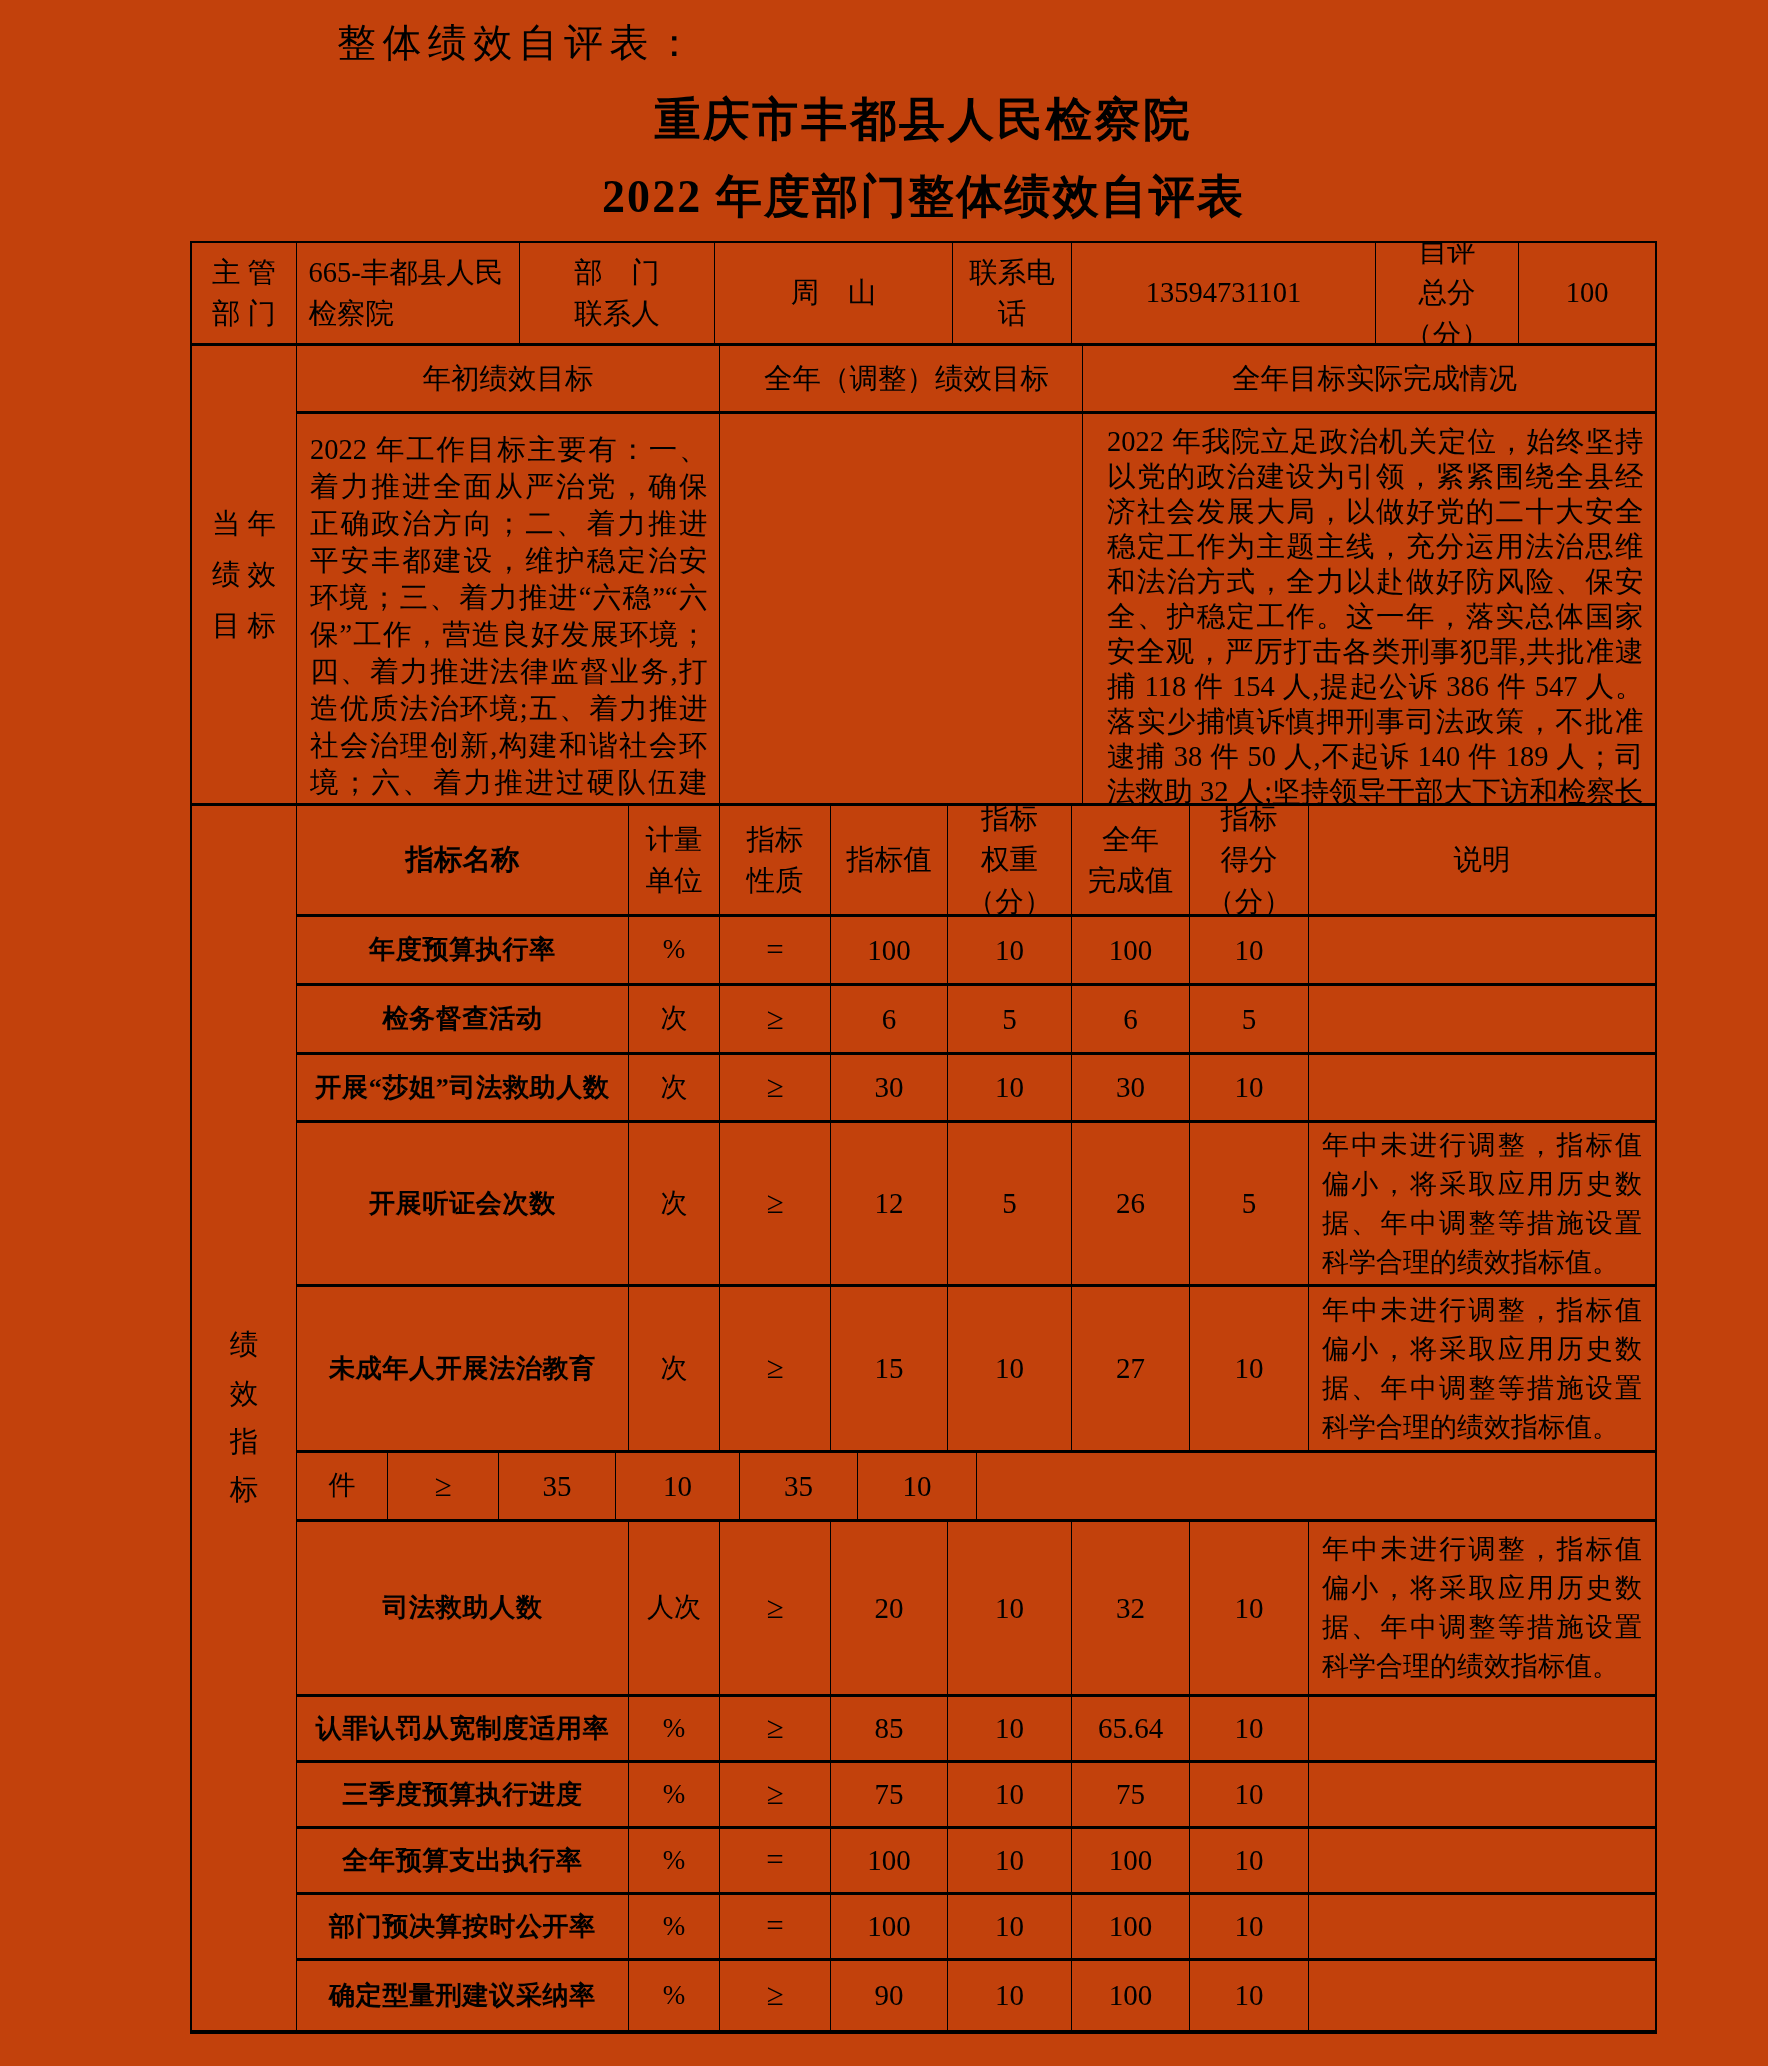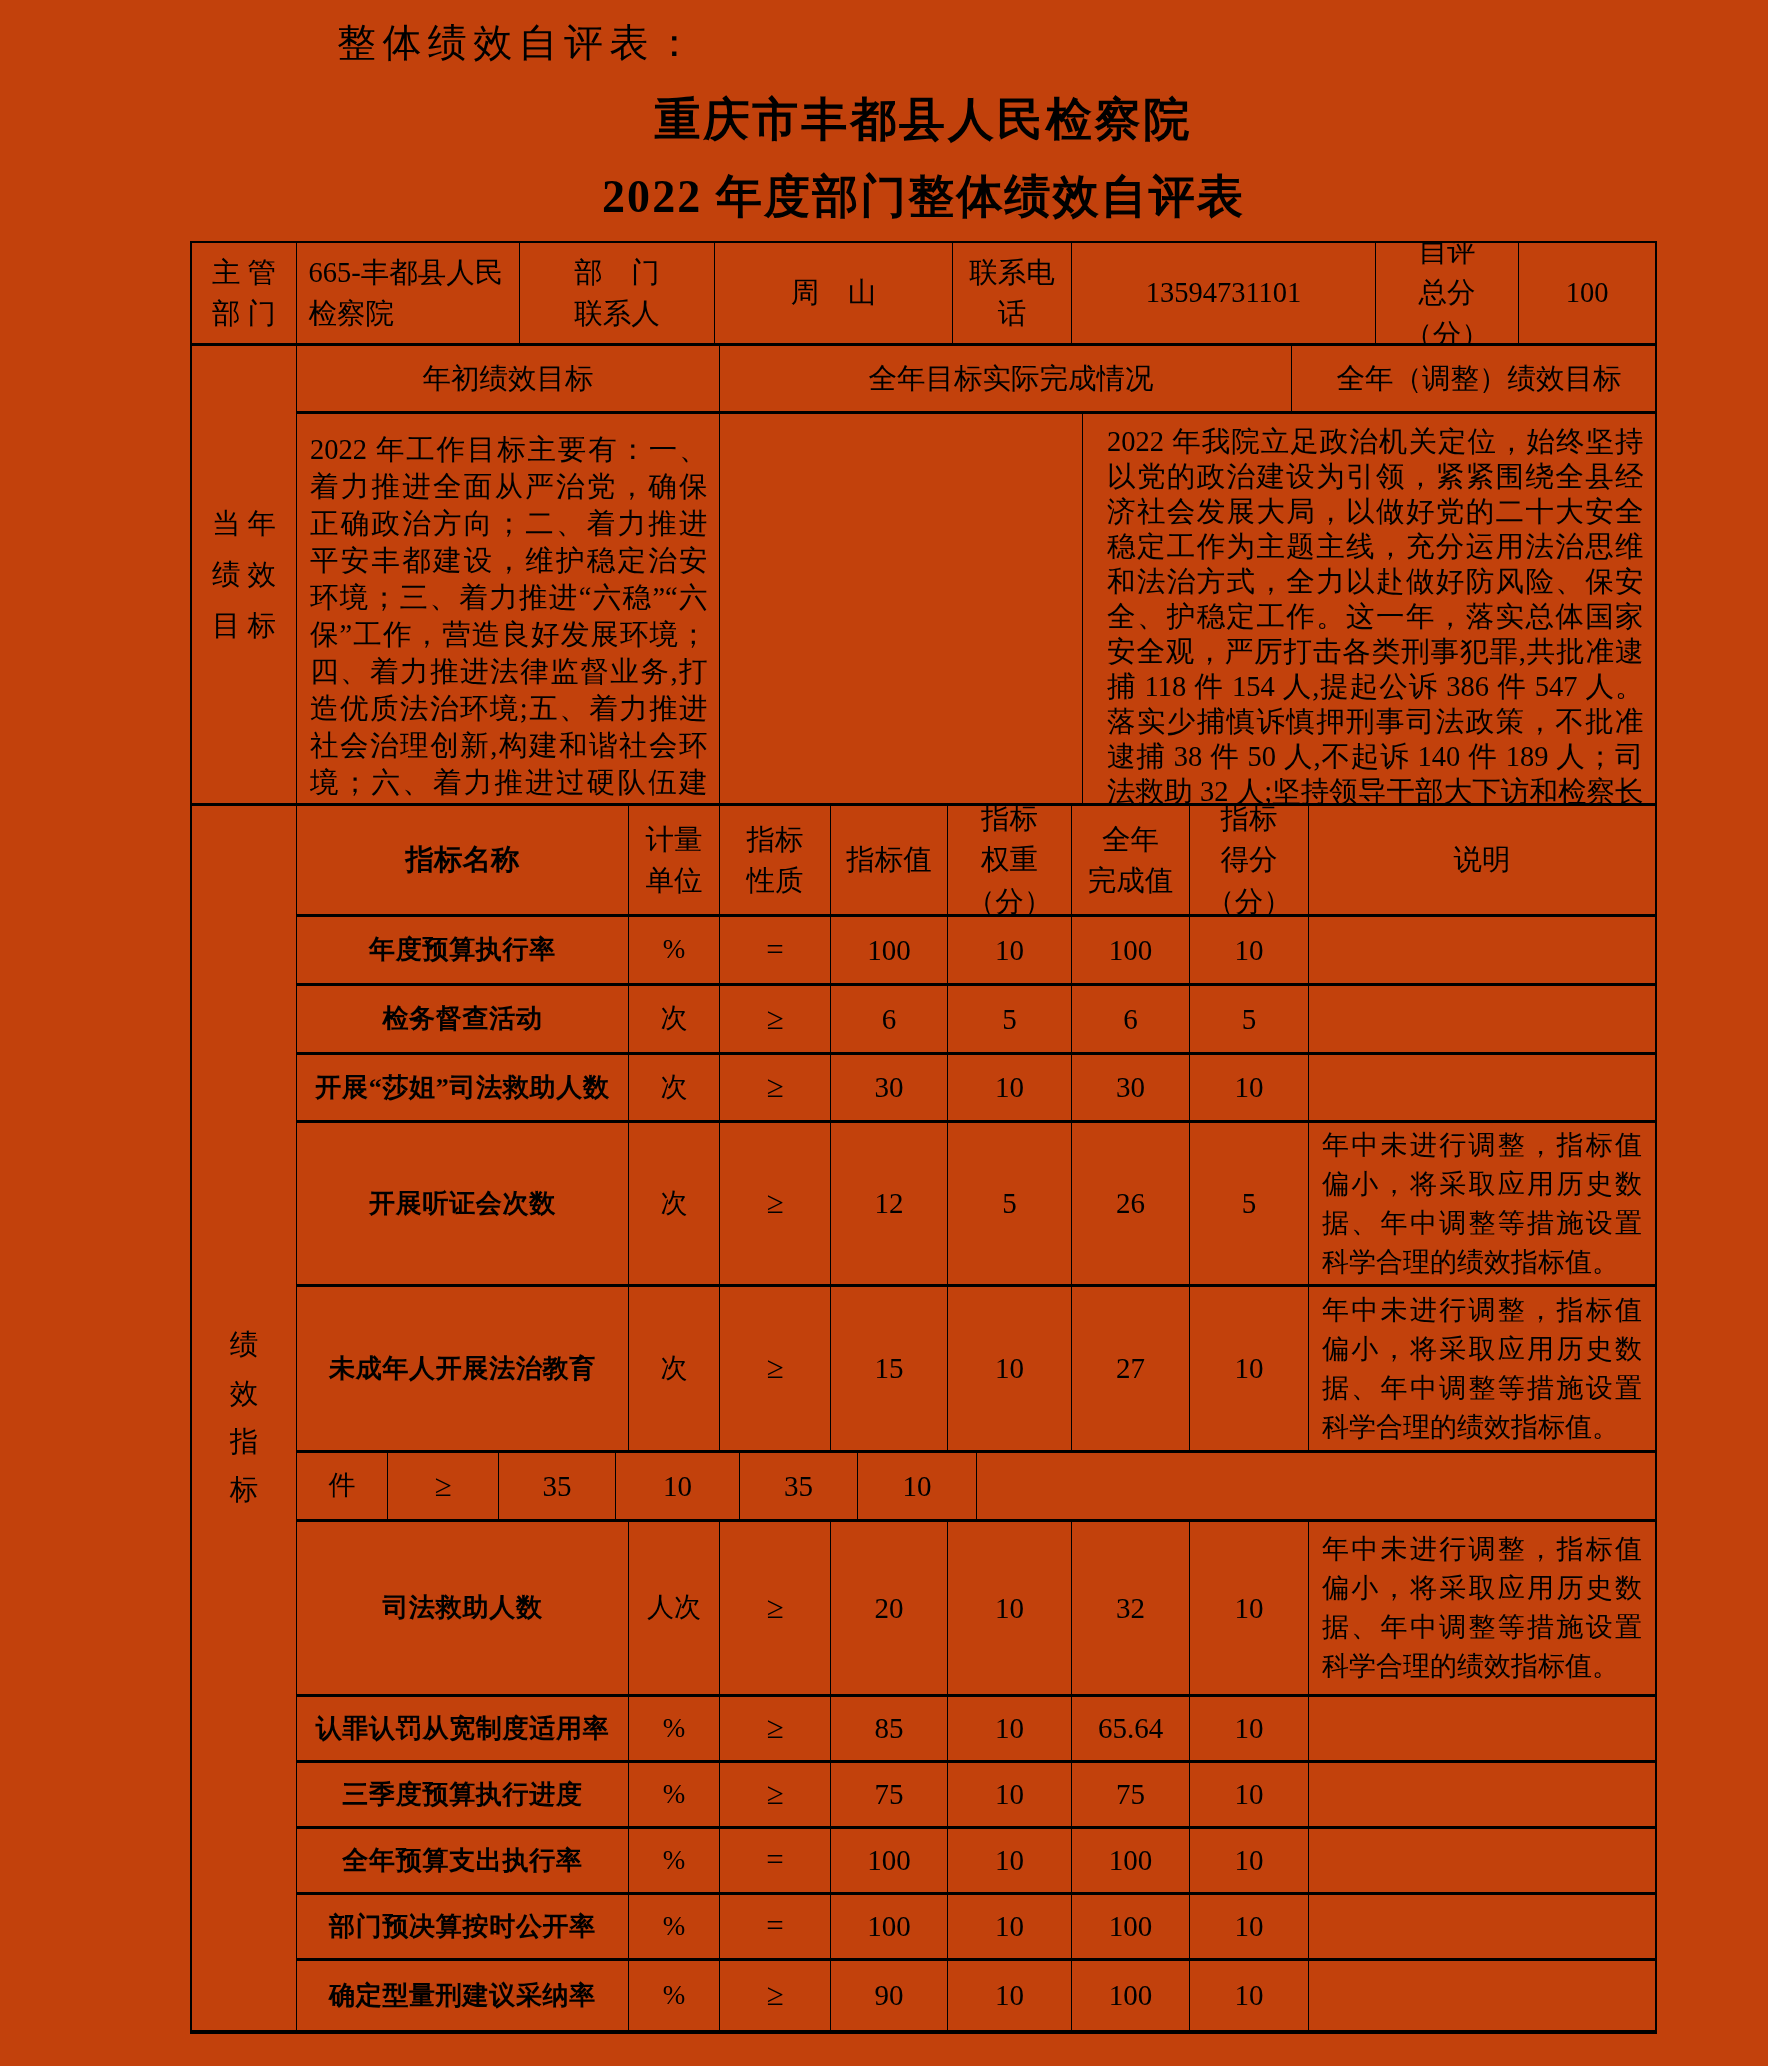--- a/index.html
+++ b/index.html
@@ -110,22 +110,22 @@
       <div class="cell aw7">100</div>
     </div>
 
     <div class="band bandB">
       <div class="cell lab">当 年
 绩 效
 目 标</div>
       <div class="b-right">
         <div class="subrow hdr">
           <div class="cell bw0">年初绩效目标</div>
+          <div class="cell bw1">全年（调整）绩效目标</div>
           <div class="cell bw2">全年目标实际完成情况</div>
-          <div class="cell bw1">全年（调整）绩效目标</div>
         </div>
         <div class="subrow body">
           <div class="cell bw0 para left-goal">2022 年工作目标主要有：一、着力推进全面从严治党，确保正确政治方向；二、着力推进平安丰都建设，维护稳定治安环境；三、着力推进“六稳”“六保”工作，营造良好发展环境；四、着力推进法律监督业务,打造优质法治环境;五、着力推进社会治理创新,构建和谐社会环境；六、着力推进过硬队伍建设，全面提升法律监督能力。</div>
           <div class="cell bw1"></div>
           <div class="cell bw2 para right-goal">2022 年我院立足政治机关定位，始终坚持以党的政治建设为引领，紧紧围绕全县经济社会发展大局，以做好党的二十大安全稳定工作为主题主线，充分运用法治思维和法治方式，全力以赴做好防风险、保安全、护稳定工作。这一年，落实总体国家安全观，严厉打击各类刑事犯罪,共批准逮捕 118 件 154 人,提起公诉 386 件 547 人。落实少捕慎诉慎押刑事司法政策，不批准逮捕 38 件 50 人,不起诉 140 件 189 人；司法救助 32 人;坚持领导干部大下访和检察长接待群众来访制度，接待群众 72 人次。</div>
         </div>
       </div>
     </div>
 
     <div class="band last">

